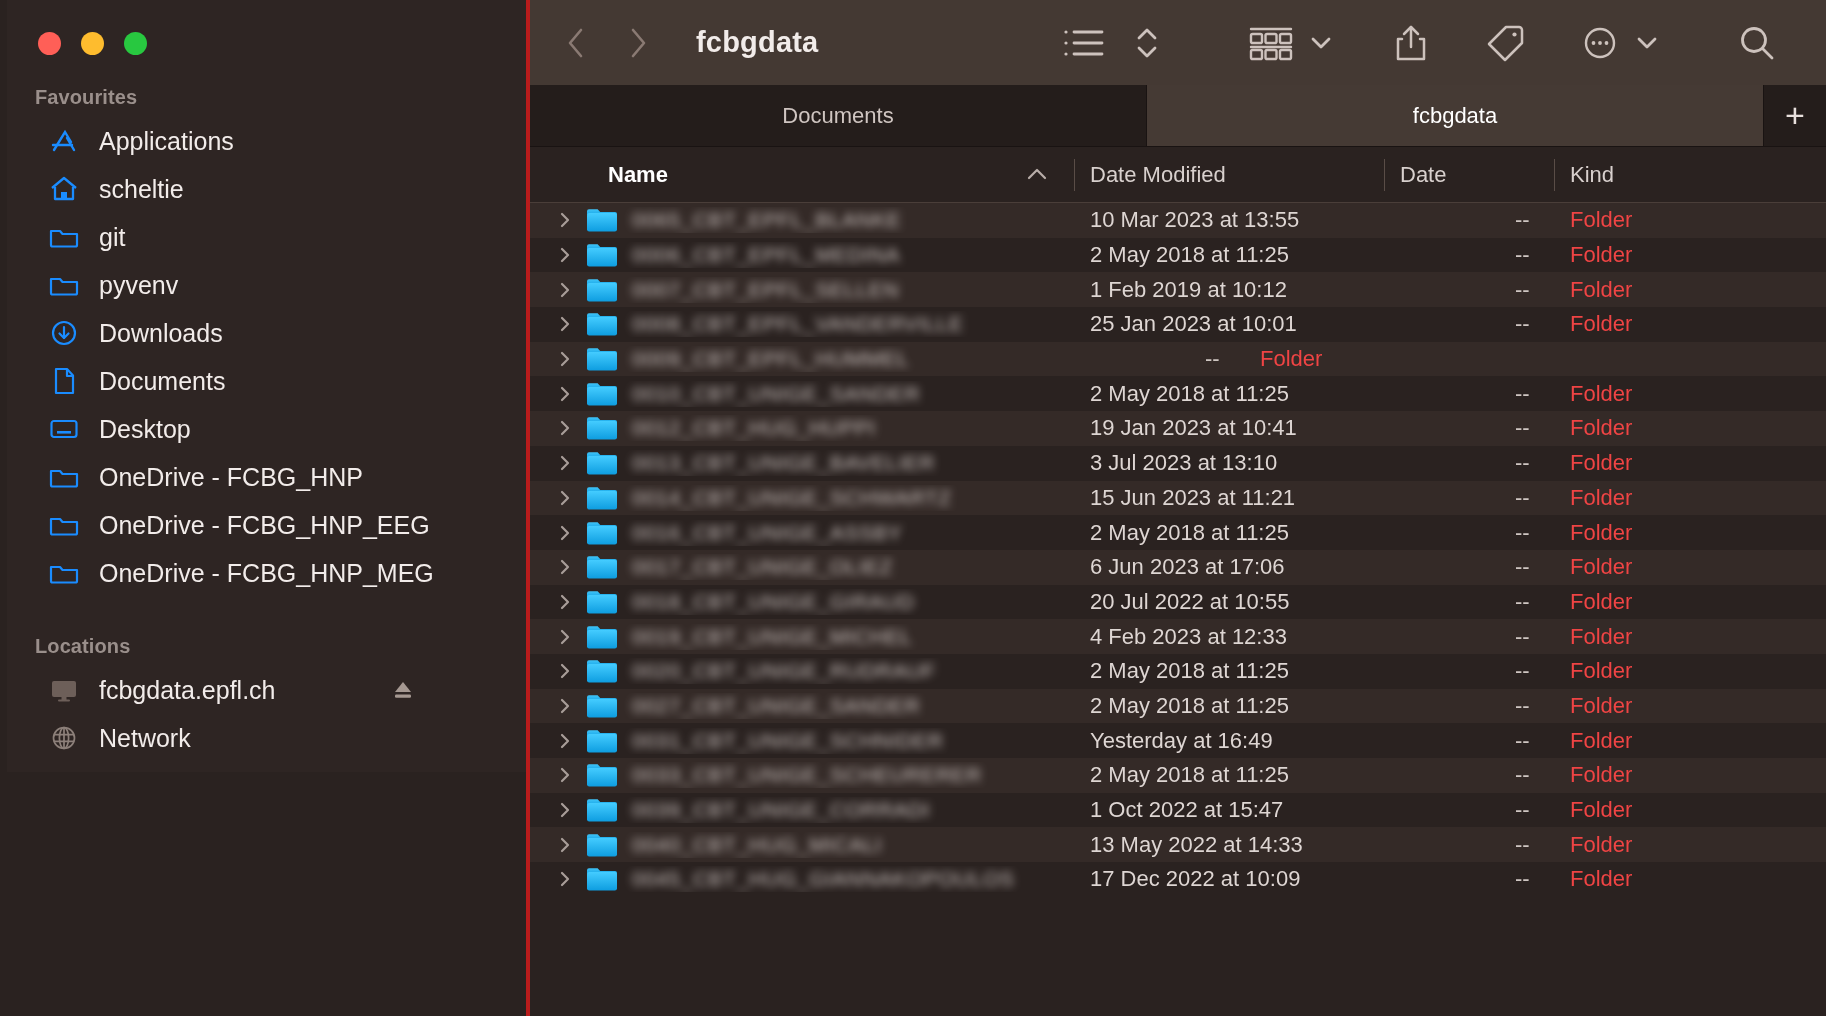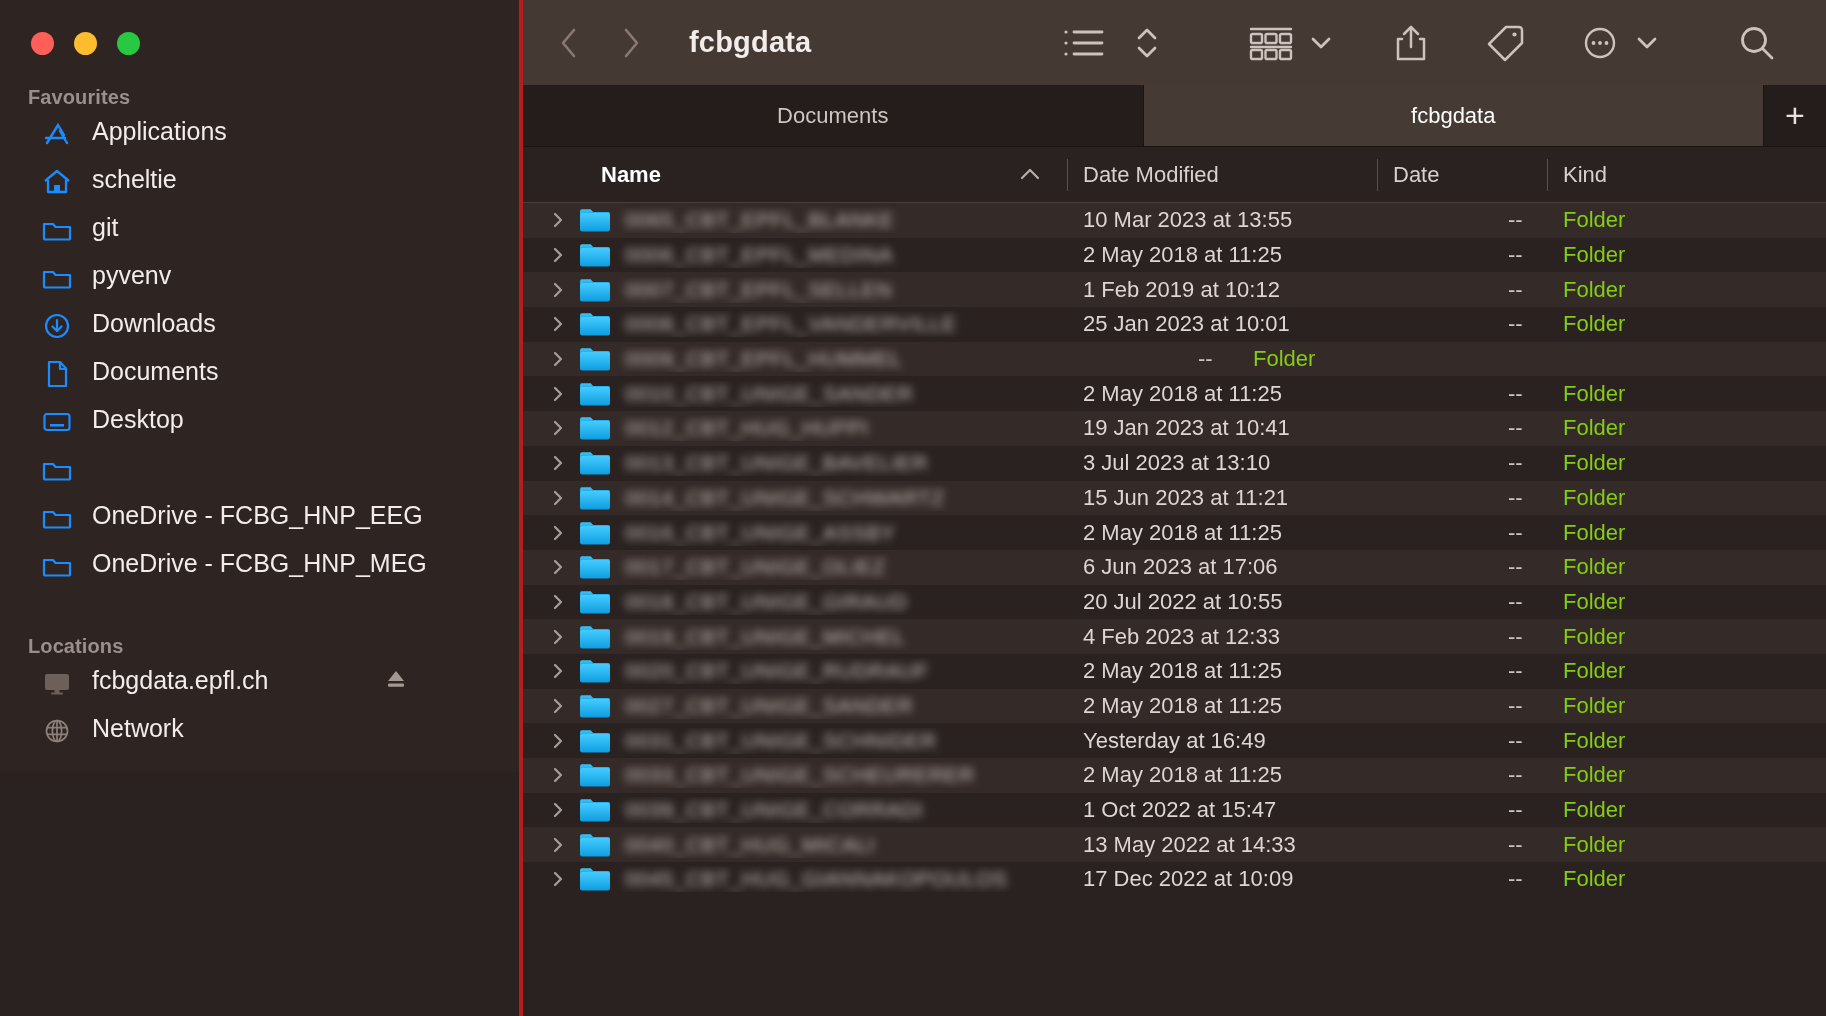--- a/index.html
+++ b/index.html
@@ -18,20 +18,21 @@
   }
 
   
   .sidebar {
     width: 519px;
     height: 772px;
     background: #2e2523;
     flex: 0 0 519px;
     position: relative;
     padding-top: 0;
+    margin-left: 7px;
   }
   .traffic {
     display: flex;
     gap: 20px;
     padding: 32px 0 0 31px;
     height: 72px;
     align-items: flex-start;
   }
   .tl { width: 23px; height: 23px; border-radius: 50%; }
   .tl-red { background: #ff5f57; }
@@ -43,20 +44,21 @@
     font-size: 20px;
     font-weight: 700;
     padding-left: 28px;
     letter-spacing: .1px;
   }
   .sb-section.first { margin-top: 14px; }
   .sb-section.locations { margin-top: 38px; }
 
   .sb-item {
     display: flex;
+    align-items: center;
     height: 48px;
     padding-left: 40px;
     color: #f2ecea;
     font-size: 25px;
     position: relative;
   }
   .sb-item .ico {
     width: 34px; height: 34px;
     margin-right: 18px;
     display: flex; align-items: center; justify-content: center;
@@ -195,21 +197,21 @@
     color: #d6cdca;
     font-size: 21px;
     white-space: nowrap;
     filter: blur(4.2px);
     opacity: .92;
     font-family: "Liberation Sans", sans-serif;
     letter-spacing: .5px;
   }
   .cell-date { width: 310px; padding-left: 15px; white-space: nowrap; }
   .cell-size { width: 170px; padding-left: 130px; color: #cfc6c2; }
-  .cell-kind { flex: 1 1 auto; padding-left: 15px; color: #84cc16; }
+  .cell-kind { flex: 1 1 auto; padding-left: 15px; color: #ef4444; }
 </style>
 </head>
 <body>
 
 <div id="app">
 
   <div class="sidebar">
 
     <div class="traffic">
       <div class="tl tl-red"></div>
@@ -291,20 +293,21 @@
         </span>
         <span class="lbl">Desktop</span>
       </div>
 
       <div class="sb-item">
         <span class="ico">
           <svg width="32" height="32" viewBox="0 0 32 32" fill="none" stroke="#1a8cff" stroke-width="2.2" stroke-linejoin="round">
             <path d="M3 10 H12 L14.5 13 H29 V24 a1.5 1.5 0 0 1 -1.5 1.5 H4.5 A1.5 1.5 0 0 1 3 24 Z"></path>
           </svg>
         </span>
+        <span class="lbl">OneDrive - FCBG_HNP</span>
       </div>
 
       <div class="sb-item">
         <span class="ico">
           <svg width="32" height="32" viewBox="0 0 32 32" fill="none" stroke="#1a8cff" stroke-width="2.2" stroke-linejoin="round">
             <path d="M3 10 H12 L14.5 13 H29 V24 a1.5 1.5 0 0 1 -1.5 1.5 H4.5 A1.5 1.5 0 0 1 3 24 Z"></path>
           </svg>
         </span>
         <span class="lbl">OneDrive - FCBG_HNP_EEG</span>
       </div>

